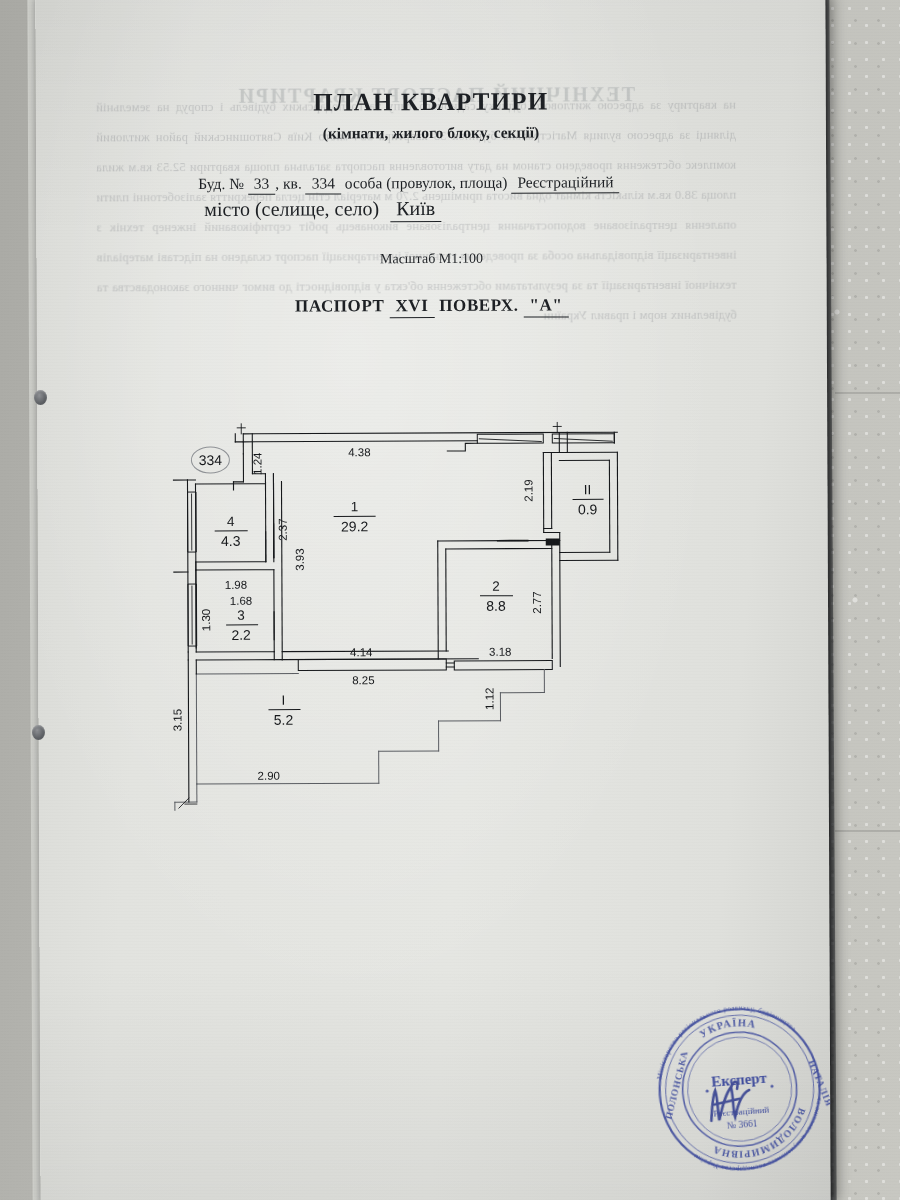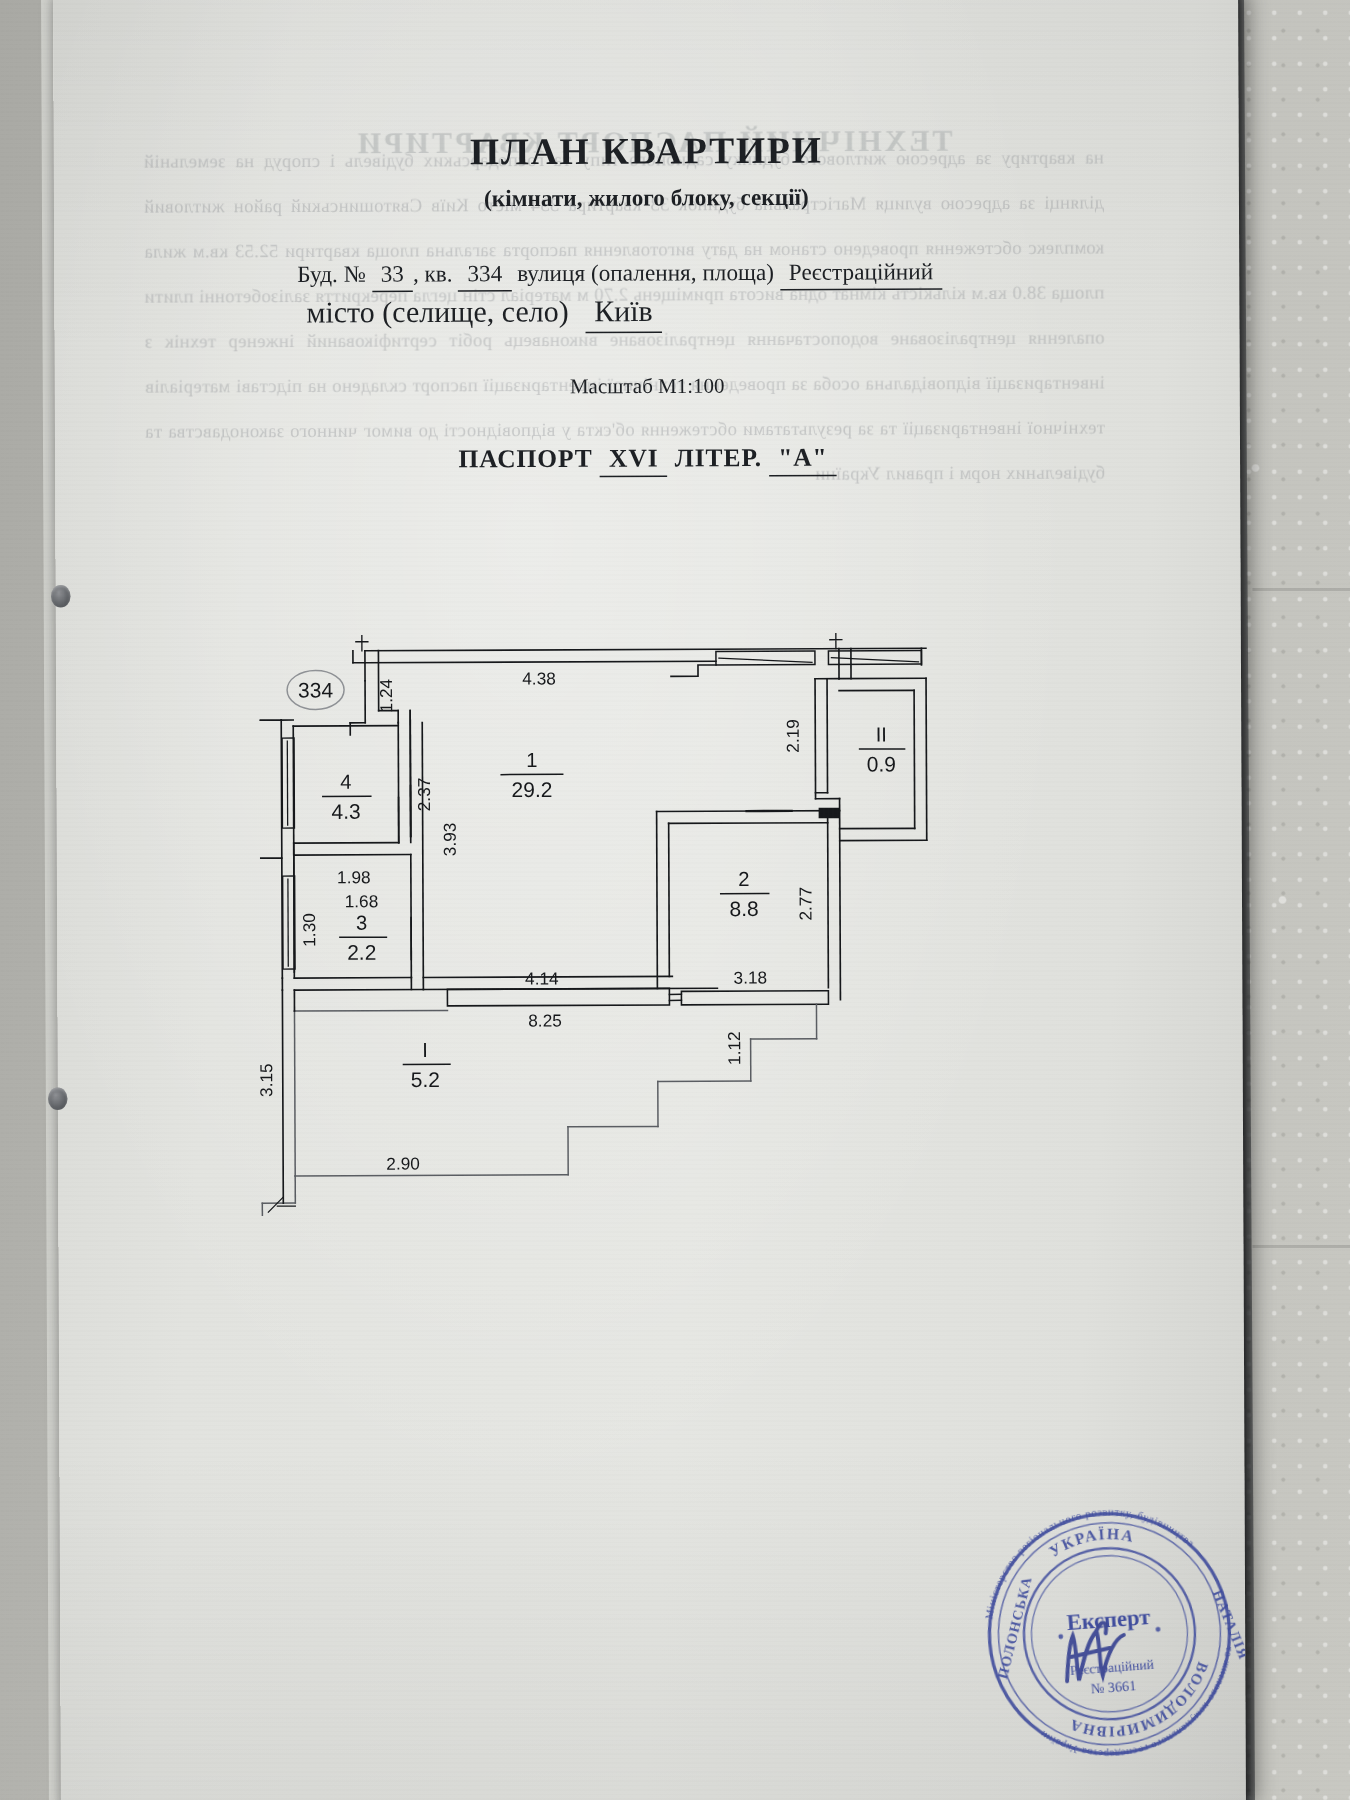--- a/index.html
+++ b/index.html
@@ -105,35 +105,35 @@
   <div id="bleedTitle">ТЕХНІЧНИЙ ПАСПОРТ КВАРТИРИ</div>
   <div id="bleed">на квартиру за адресою житлового будинку садибного типу  та господарських будівель і споруд на земельній ділянці  за адресою вулиця Магістральна будинок 33 квартира 334  місто Київ Святошинський район житловий комплекс  обстеження проведено станом на дату виготовлення паспорта  загальна площа квартири 52.53 кв.м жила площа 38.0 кв.м  кількість кімнат одна висота приміщень 2.70 м  матеріал стін цегла перекриття залізобетонні плити  опалення централізоване водопостачання централізоване  виконавець робіт сертифікований інженер технік з інвентаризації  відповідальна особа за проведення технічної інвентаризації  паспорт складено на підставі матеріалів технічної інвентаризації  та за результатами обстеження об'єкта у відповідності до вимог  чинного законодавства та будівельних норм і правил України</div>
 
   <div class="hdr" id="title">ПЛАН КВАРТИРИ</div>
   <div class="hdr" id="subtitle">(кімнати, жилого блоку, секції)</div>
 
   <div class="hdr" id="line1">
     <span>Буд. №</span>
     <span class="fill">33</span><span>, кв.</span>
     <span class="fill">334</span>
-    <span>вулиця (опалення, площа)</span>
+    <span>особа (провулок, площа)</span>
     <span class="fill">Реєстраційний</span>
   </div>
 
   <div class="hdr" id="line2">
     <span class="fill" style="border-bottom:none;">місто (селище, село)</span>
     <span class="fill">Київ</span>
   </div>
 
   <div class="hdr" id="scale">Масштаб М1:100</div>
 
   <div class="hdr" id="floor">
     <span>ПАСПОРТ</span>
     <span class="fill">XVI</span>
-    <span>ЛІТЕР.</span>
+    <span>ПОВЕРХ.</span>
     <span class="fill">"А"</span>
   </div>
 
   <div id="plan">
   <svg width="500" height="430" viewBox="0 0 500 430" xmlns="http://www.w3.org/2000/svg">
     <g fill="none" stroke="#16181b" stroke-width="1.1" stroke-linecap="square">
 
       <path d="M96,22 L470,22"></path>
       <path d="M96,30 L330,30"></path>
       <path d="M96,22 L96,42"></path>

